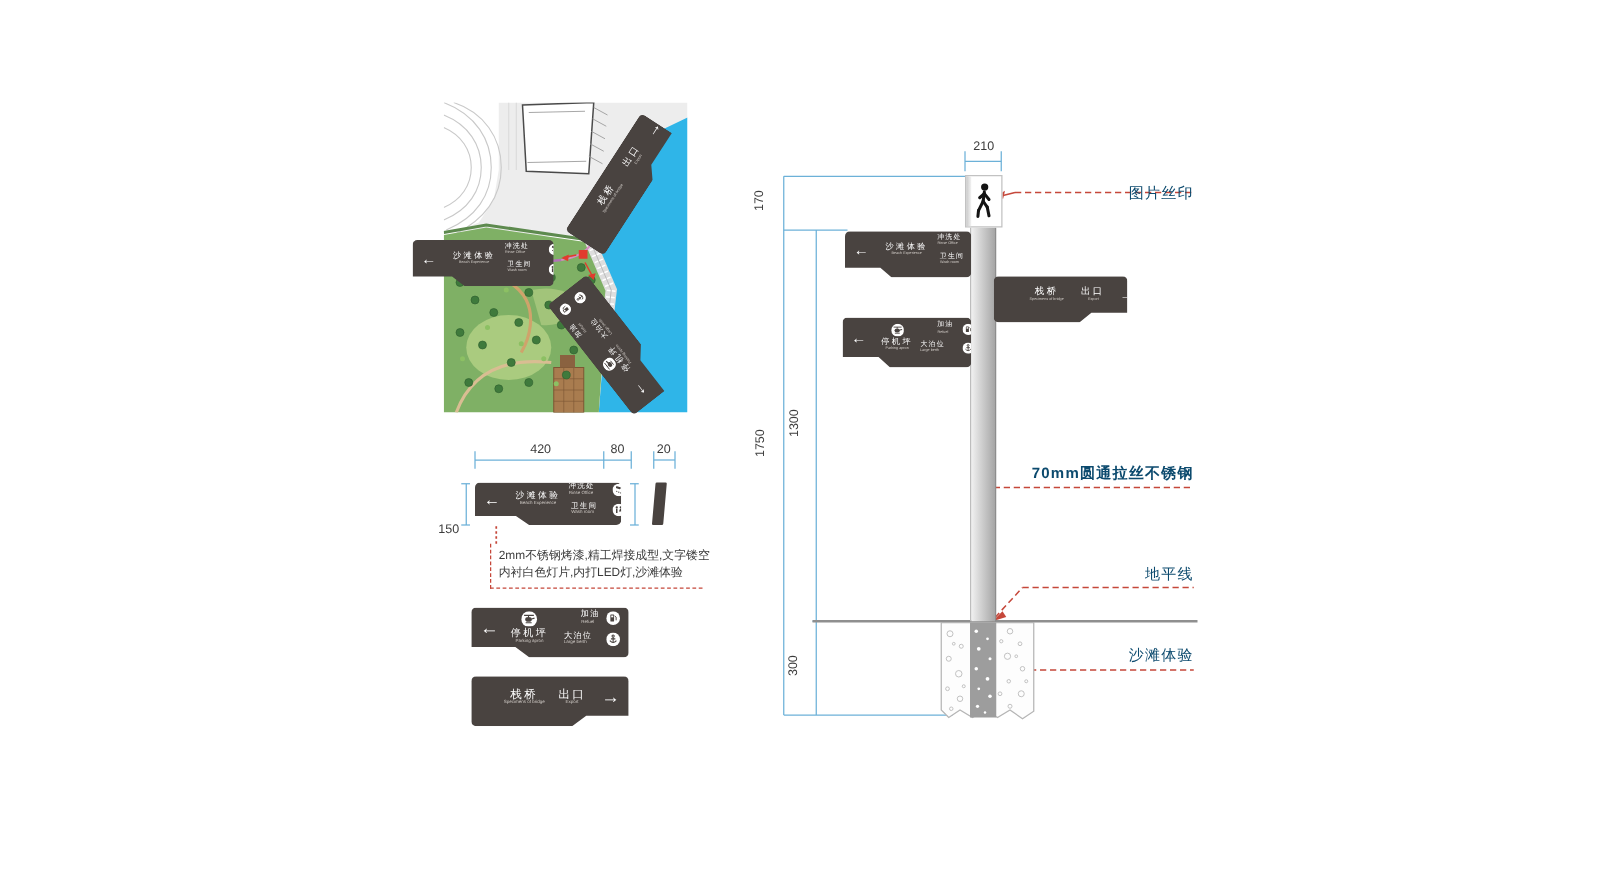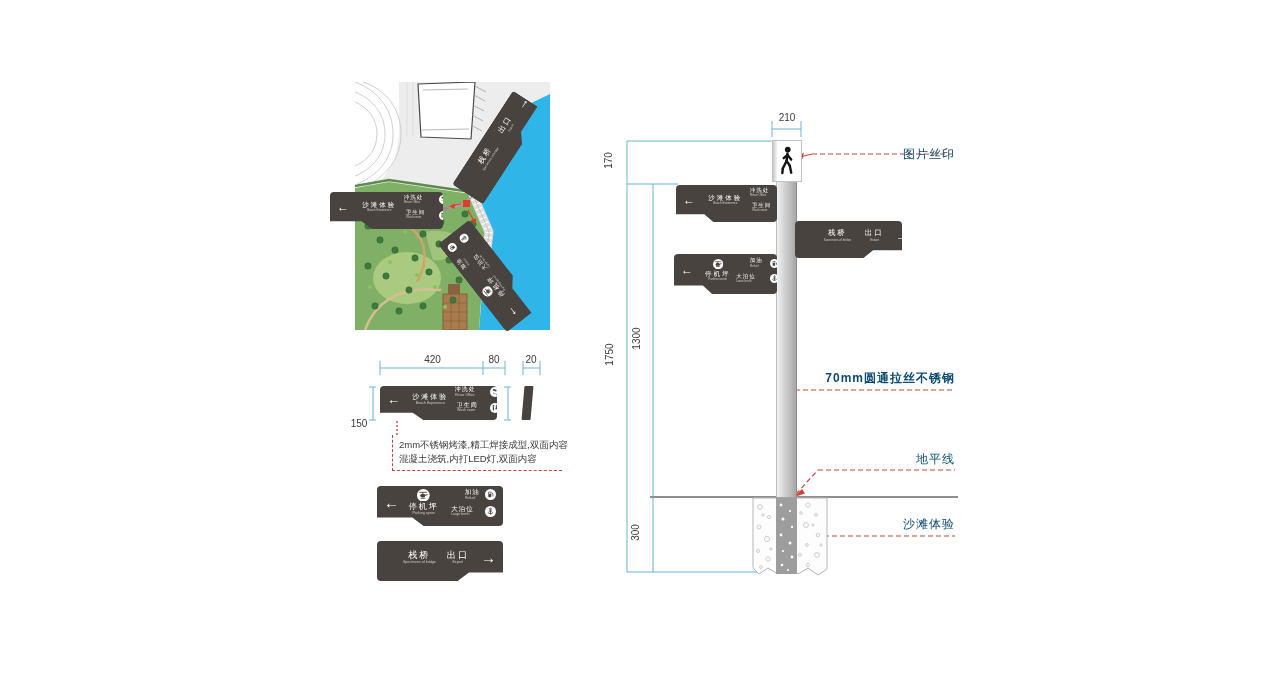--- a/index.html
+++ b/index.html
@@ -328,22 +328,22 @@
               <rect x="2.8" y="4" width="1.2" height="3.4" fill="#494340"></rect>
               <path d="M6 4 h1.2 l0.8 2.2 h-2.8 l0.8 -2.2 Z" fill="#494340"></path>
             </svg>
           </span>
         </span>
       </span>
     </div>
   <div class="side-profile"></div>
 
   <div class="note">
-    <div>2mm不锈钢烤漆,精工焊接成型,双面内容</div>
-    <div>混凝土浇筑,内打LED灯,双面内容</div>
+    <div>2mm不锈钢烤漆,精工焊接成型,文字镂空</div>
+    <div>内衬白色灯片,内打LED灯,沙滩体验</div>
   </div>
 
   <div class="sign left sz-m" style="left:377px;top:486px;width:126px;height:40px;">
       <span class="s-arrow">←</span>
       <span class="s-primary">
         <span class="s-icon p-icon">
           <svg viewBox="0 0 10 10">
             <circle cx="5" cy="5" r="5" fill="#fff"></circle>
             <line x1="1.8" y1="2.6" x2="8" y2="2.6" stroke="#494340" stroke-width="0.7"></line>
             <line x1="4.6" y1="2.6" x2="4.6" y2="3.8" stroke="#494340" stroke-width="0.7"></line>

